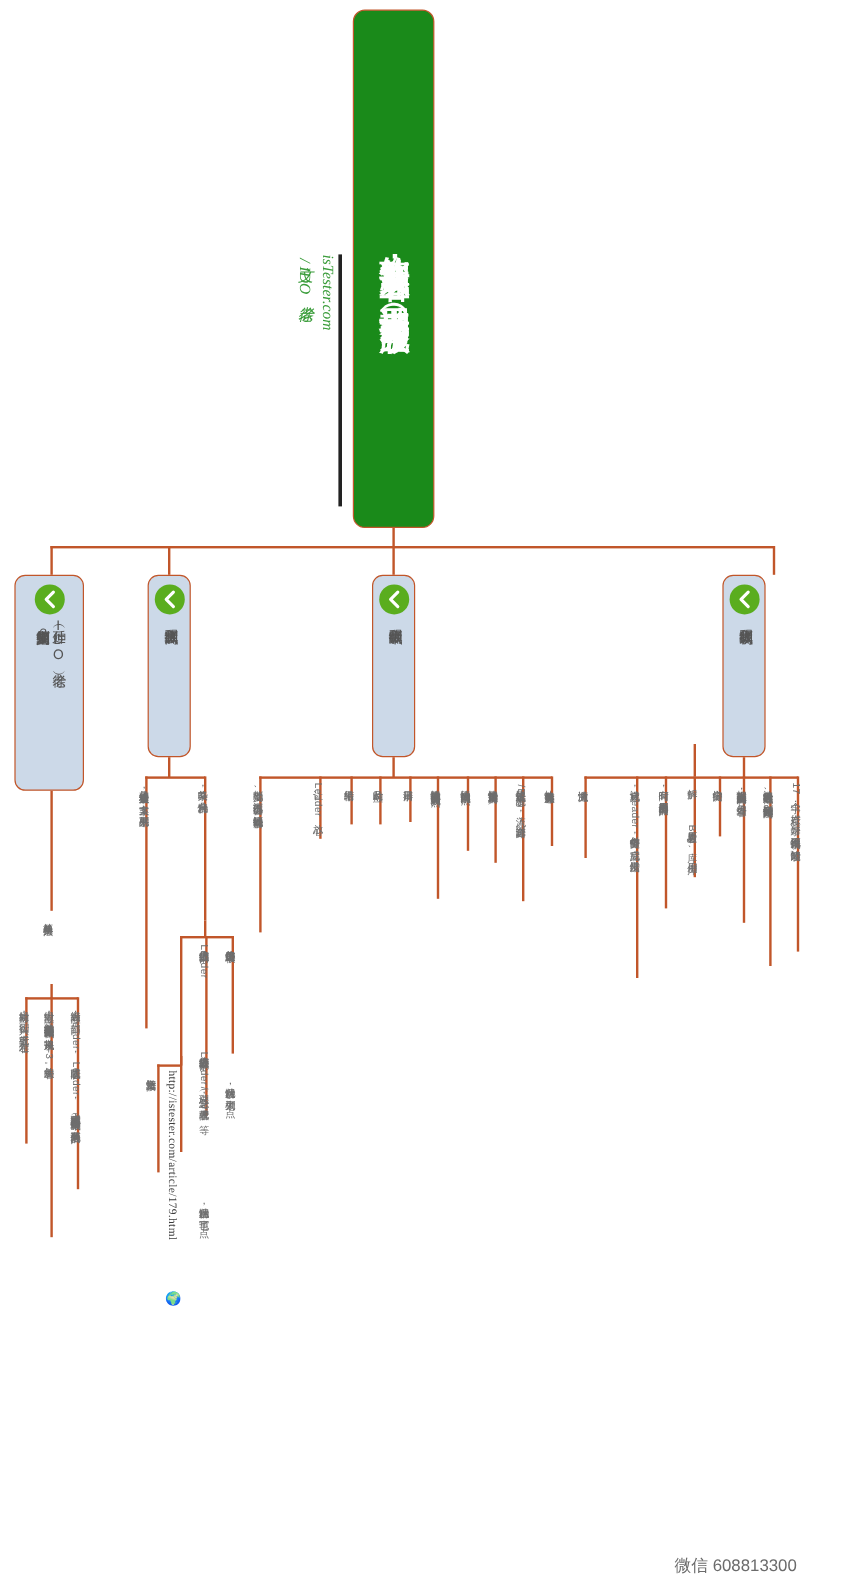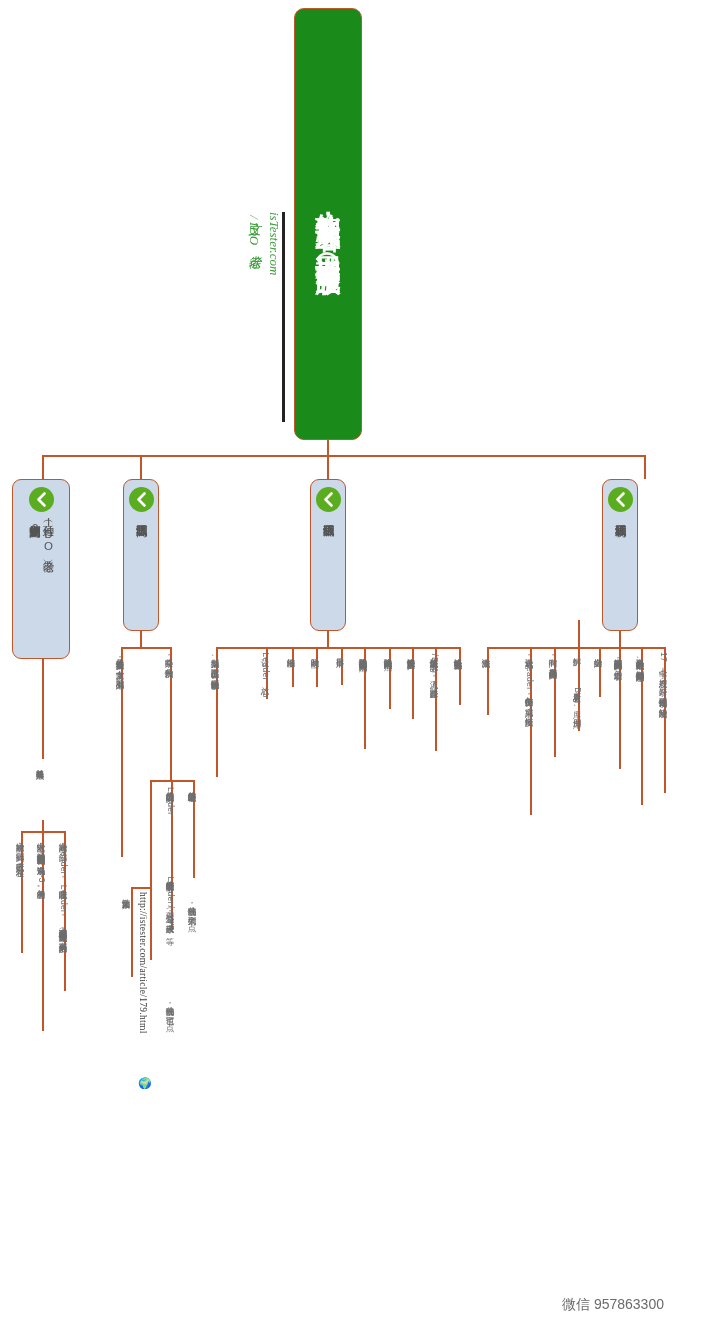--- a/index.html
+++ b/index.html
@@ -256,15 +256,15 @@
   <div class="ln lnv" style="left:42px;top:820px;height:12px;"></div>
   <div class="ln lnh" style="left:21px;top:831px;width:44px;"></div>
   <div class="ln lnv" style="left:64px;top:831px;height:160px;"></div>
   <div class="ln lnv" style="left:42px;top:831px;height:200px;"></div>
   <div class="ln lnv" style="left:21px;top:831px;height:122px;"></div>
 
   <div class="leaf" style="left:59px;top:836px;">高级对应：部门Leader，或者团队Leader，或者核心测试开发岗位（至少是某个领域，要有落地产出的）。</div>
   <div class="leaf" style="left:37px;top:836px;">中级对应：能独立负责一个项目的整体测试工作，常规来说，2-3年的从业者。</div>
   <div class="leaf" style="left:16px;top:836px;">初级对应：刚入行，或者入行1年左右。</div>
 
-  <div class="watermark" style="left:562px;top:1296px;">微信 957863300</div>
+  <div class="watermark" style="left:562px;top:1296px;">微信 608813300</div>
 
 </div>
 
 </body></html>

